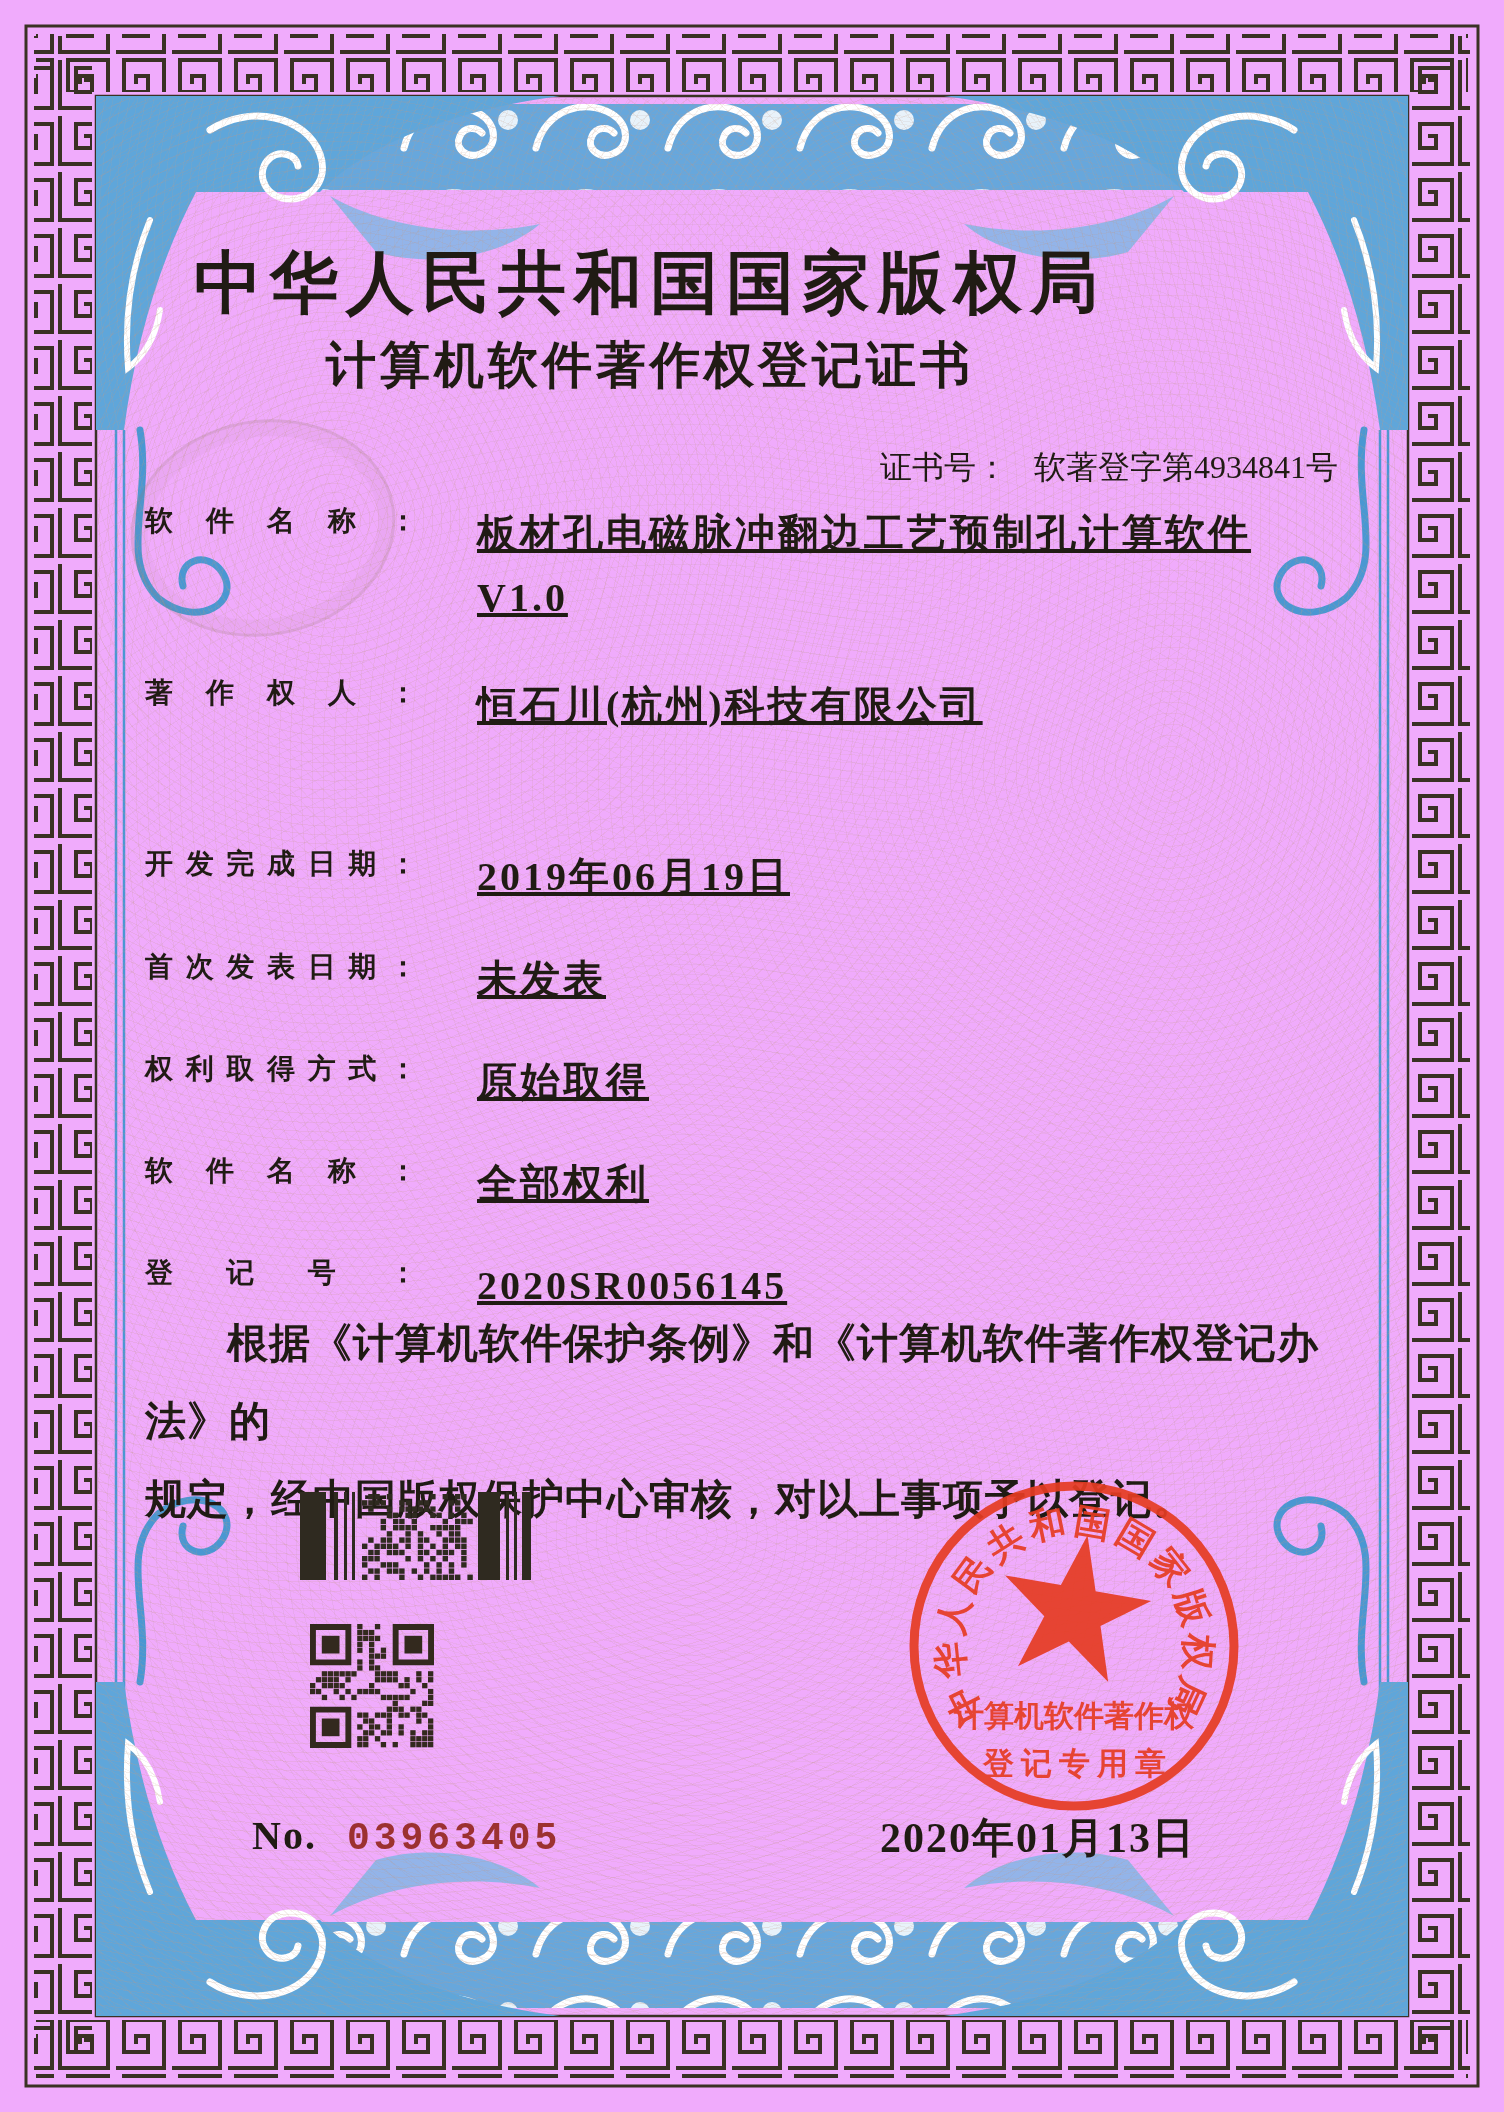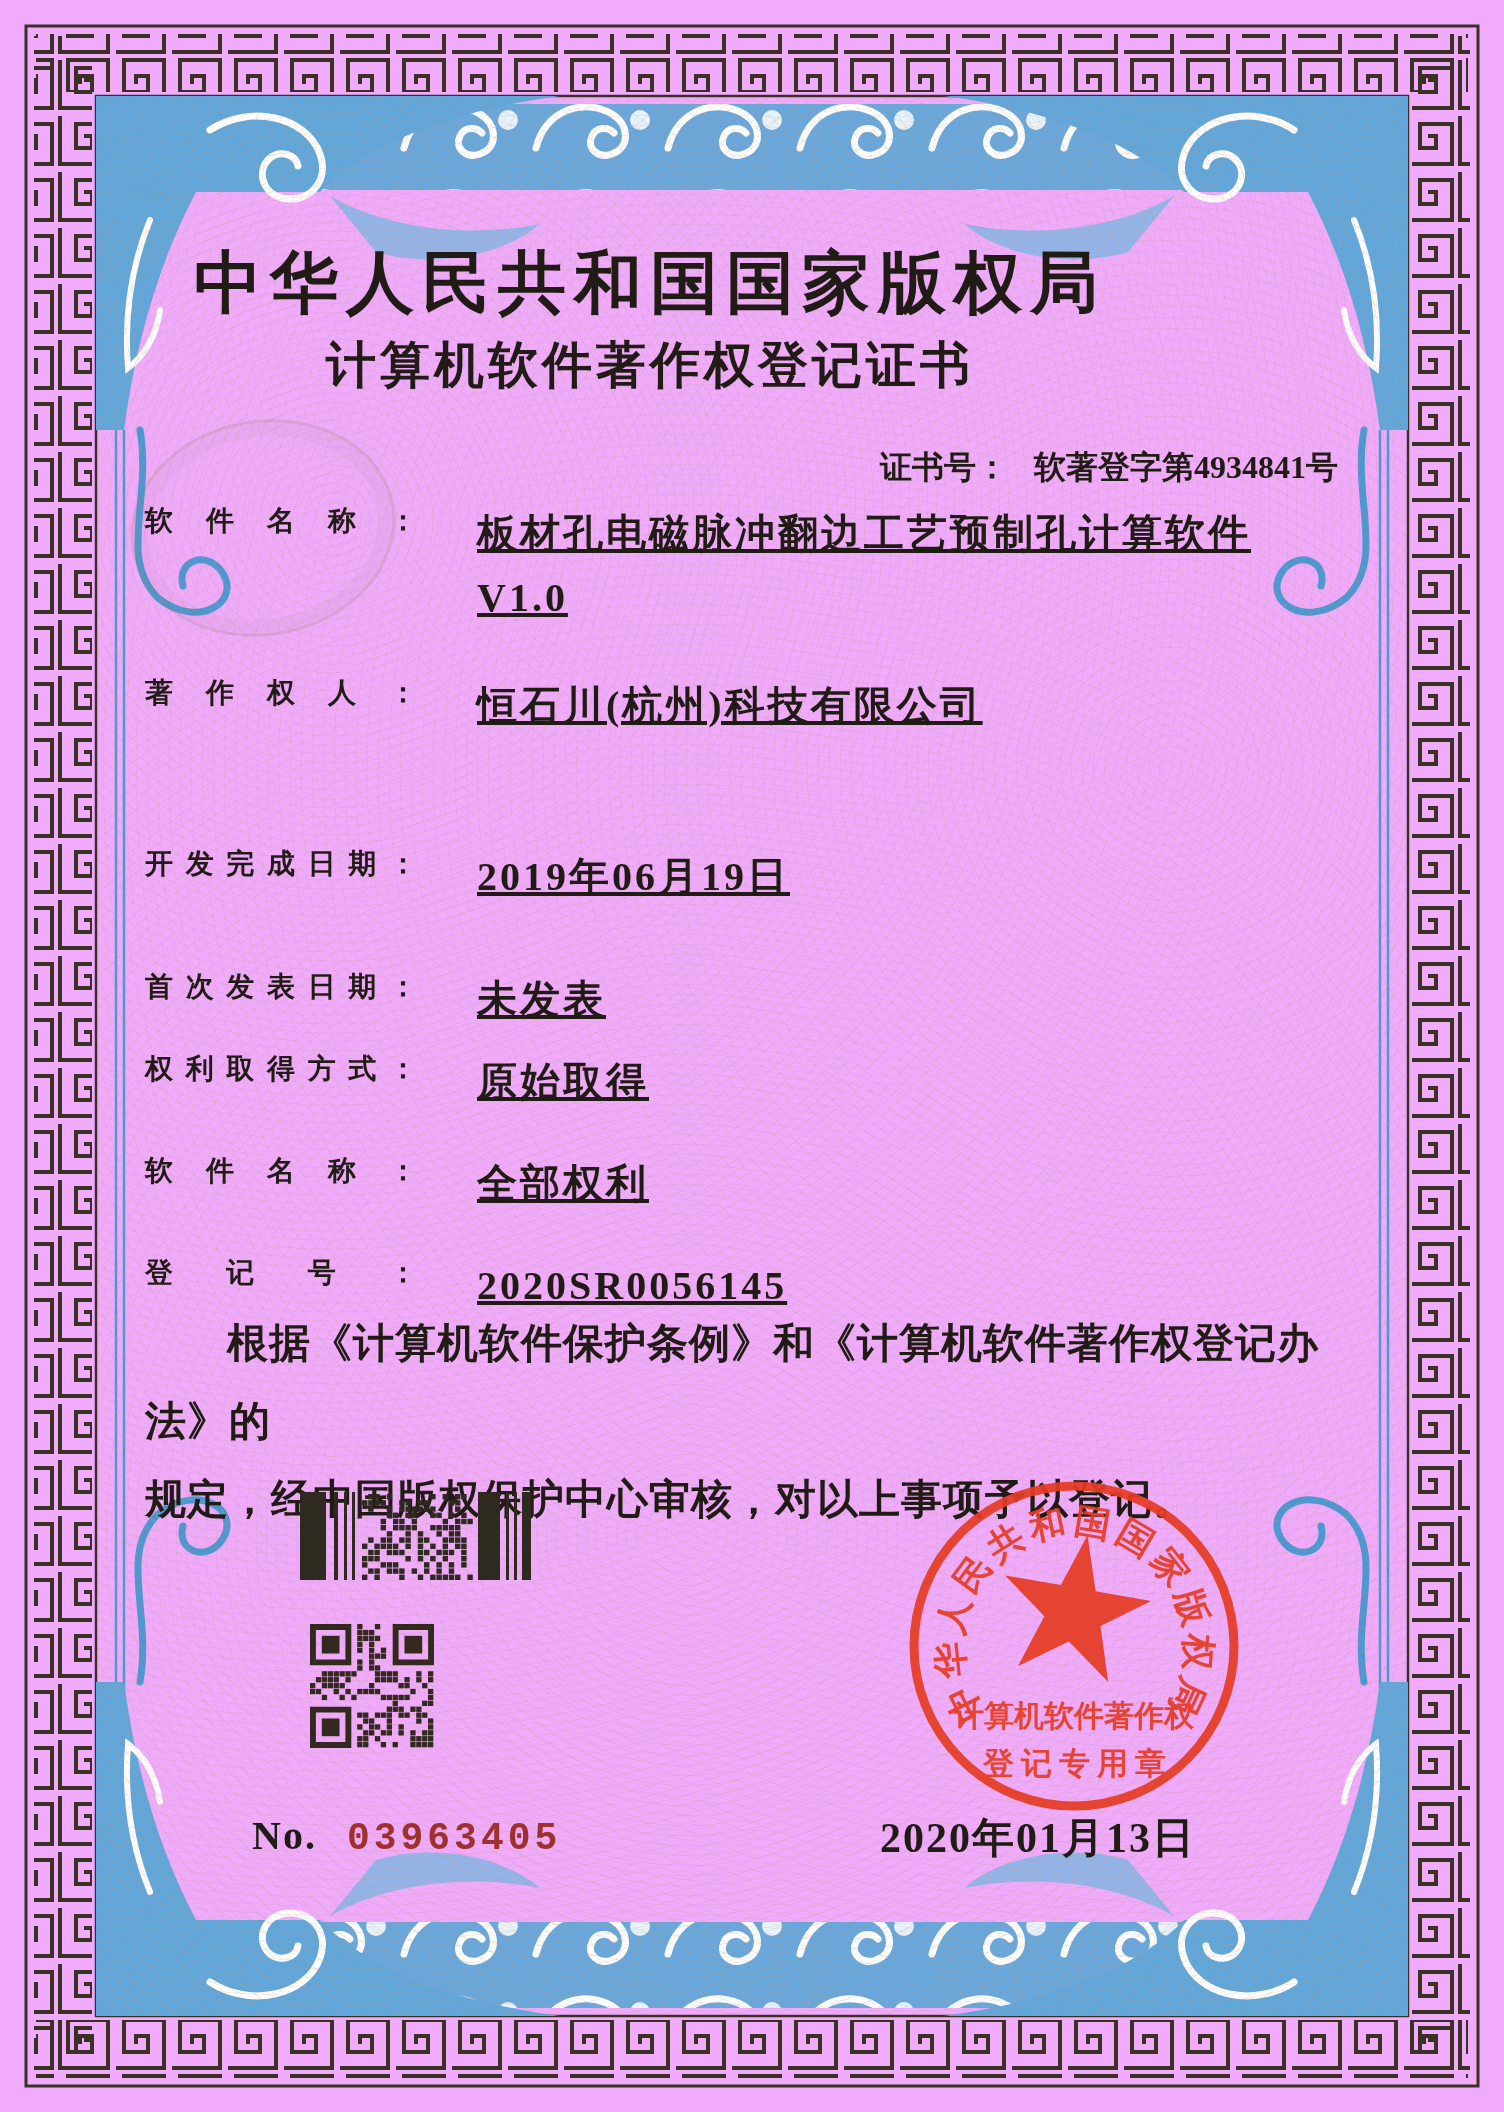--- a/index.html
+++ b/index.html
@@ -17,21 +17,21 @@
       repeating-radial-gradient(circle at 60% 8%,  rgba(195,160,135,.12) 0 1px, rgba(0,0,0,0) 1px 8px);
     pointer-events:none;
   }
   .border-layer{position:absolute;left:0;top:0;}
   .content{position:absolute;left:0;top:0;width:100%;height:100%;}
   .abs{position:absolute;}
   .authority{left:100px;top:238px;width:1100px;text-align:center;
     font-size:68px;font-weight:900;letter-spacing:8px;}
   .cert-title{left:100px;top:332px;width:1100px;text-align:center;
     font-size:50px;font-weight:900;letter-spacing:4px;}
-  .certno{left:880px;top:446px;font-size:32px;font-weight:bold;white-space:nowrap;text-align:right;}
+  .certno{left:880px;top:446px;font-size:32px;font-weight:normal;white-space:nowrap;text-align:right;}
   .certno .v{margin-left:26px;}
   .field-row{left:145px;white-space:nowrap;}
   .field-label{display:inline-block;width:272px;vertical-align:top;
     font-size:28px;font-weight:bold;text-align:justify;text-align-last:justify;}
   .field-value{display:inline-block;margin-left:56px;vertical-align:top;
     font-size:40px;font-weight:bold;letter-spacing:3px;line-height:64px;max-width:990px;white-space:normal;text-decoration:underline;}
   .field-value .v2{display:block;}
   .statement{left:145px;width:1200px;font-size:41px;font-weight:bold;line-height:78px;letter-spacing:1px;}
   .statement .indent{text-indent:82px;}
   .serial{left:252px;top:1812px;font-size:40px;white-space:nowrap;}
@@ -105,21 +105,21 @@
       <span class="field-value"><span>板材孔电磁脉冲翻边工艺预制孔计算软件</span><span class="v2">V1.0</span></span>
     </div>
     <div class="abs field-row" style="top:674px">
       <span class="field-label">著作权人：</span>
       <span class="field-value">恒石川(杭州)科技有限公司</span>
     </div>
     <div class="abs field-row" style="top:845px">
       <span class="field-label">开发完成日期：</span>
       <span class="field-value">2019年06月19日</span>
     </div>
-    <div class="abs field-row" style="top:968px">
+    <div class="abs field-row" style="top:948px">
       <span class="field-label">首次发表日期：</span>
       <span class="field-value">未发表</span>
     </div>
     <div class="abs field-row" style="top:1050px">
       <span class="field-label">权利取得方式：</span>
       <span class="field-value">原始取得</span>
     </div>
     <div class="abs field-row" style="top:1152px">
       <span class="field-label">软件名称：</span>
       <span class="field-value">全部权利</span>

